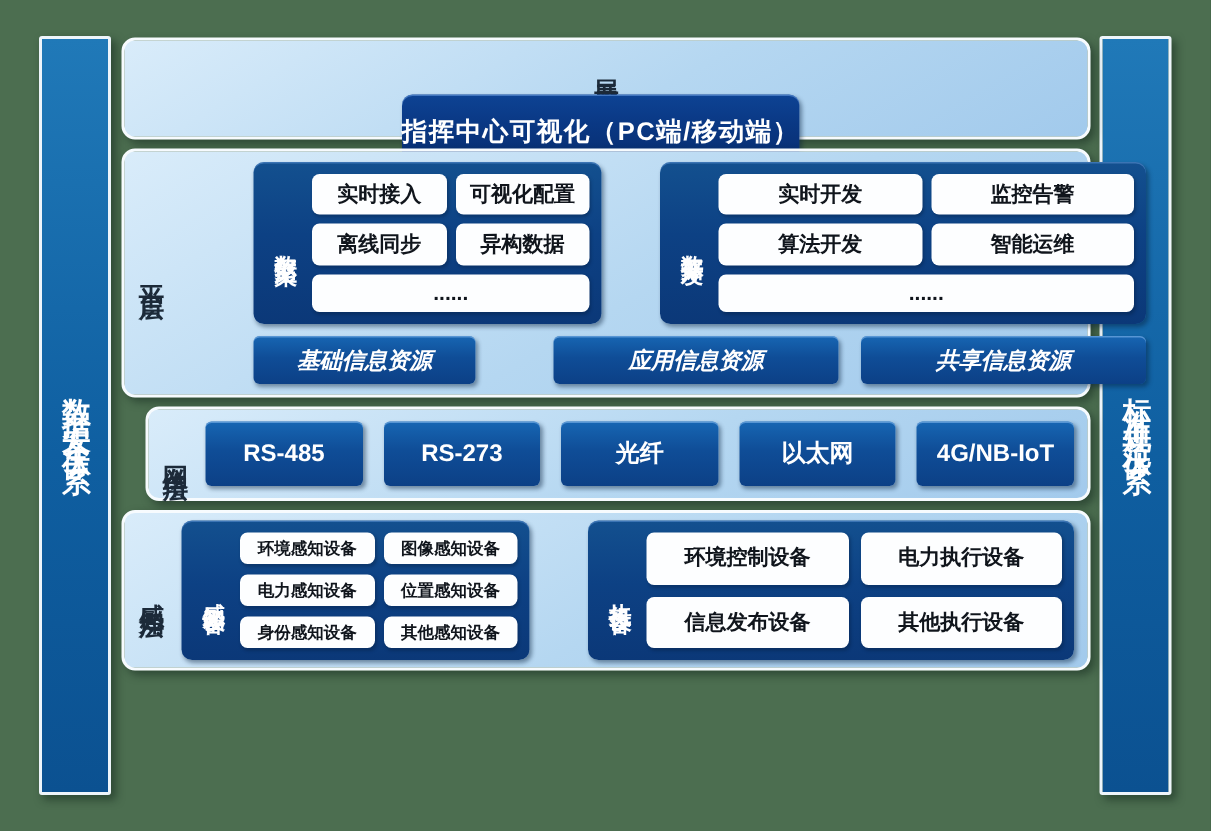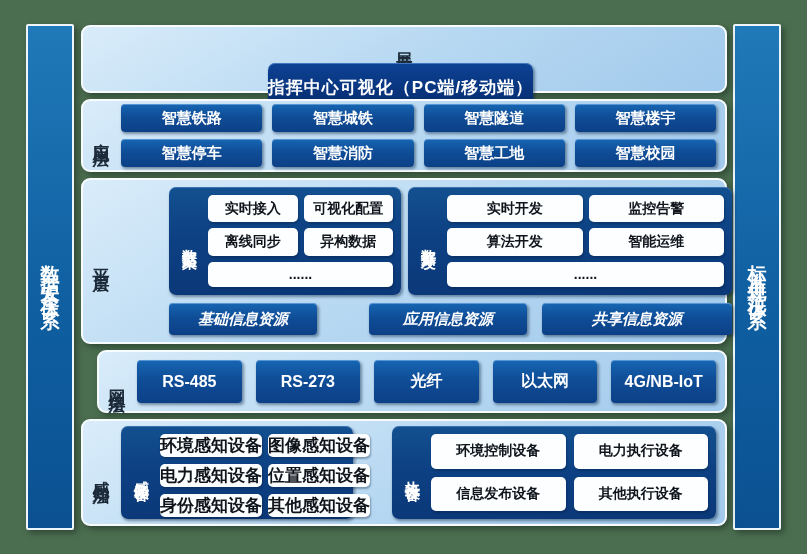--- a/index.html
+++ b/index.html
@@ -76,30 +76,30 @@
   .whitegrid{ flex:1; display:grid; grid-template-columns:1fr 1fr; gap:6px; }
   .whitebox{
     background:#fdfeff; border-radius:5px; color:#10151c; font-weight:bold; font-size:14px;
     display:flex; align-items:center; justify-content:center;
     box-shadow:1px 1.5px 2px rgba(6,30,60,.35); white-space:nowrap;
   }
   .span2{ grid-column:1 / -1; }
   .res-row{ display:flex; height:32px; flex:0 0 32px; }
   .res-row .darkbox{ font-size:15px;font-style:italic; }
   .res1{ width:148px; }
-  .res2{ width:158px; margin-left:52px; }
+  .res2{ width:190px; margin-left:52px; }
   .res3{ width:190px; margin-left:15px; }
 
   
   .network-grid{ display:flex; gap:14px; }
   .network-grid .darkbox{ flex:1; height:43px; font-size:16px; }
 
   
   .perception-content{ align-self:stretch; display:flex; align-items:stretch; padding:5px 9px 5px 2px; }
-  .sense-grid .whitebox{ font-size:17px; }
+  .sense-grid .whitebox{ font-size:11px; }
   .exec-grid .whitebox{ font-size:14px; }
   .sense-grid{ gap:7px 6px; }
   .exec-grid{ gap:8px; }
 </style>
 </head>
 <body>
 
 <div class="scene">
 
   <div class="sidebar left">
@@ -114,35 +114,20 @@
 
     <section class="panel p-display">
       <div class="layer-label">
         <span class="vtext">展示层</span>
       </div>
       <div class="panel-content">
         <div class="banner">指挥中心可视化（PC端/移动端）</div>
       </div>
     </section>
 
-    <section class="panel p-app">
-      <div class="layer-label">
-        <span class="vtext">应用层</span>
-      </div>
-      <div class="panel-content app-grid">
-        <div class="darkbox">智慧铁路</div>
-        <div class="darkbox">智慧城铁</div>
-        <div class="darkbox">智慧隧道</div>
-        <div class="darkbox">智慧楼宇</div>
-        <div class="darkbox">智慧停车</div>
-        <div class="darkbox">智慧消防</div>
-        <div class="darkbox">智慧工地</div>
-        <div class="darkbox">智慧校园</div>
-      </div>
-    </section>
 
     <section class="panel p-platform">
       <div class="layer-label">
         <span class="vtext">平台层</span>
       </div>
       <div class="panel-content platform-content">
         <div class="subrow">
           <div class="subpanel sub-left">
             <div class="sub-label">
               <span class="vtext">数据汇聚</span>

